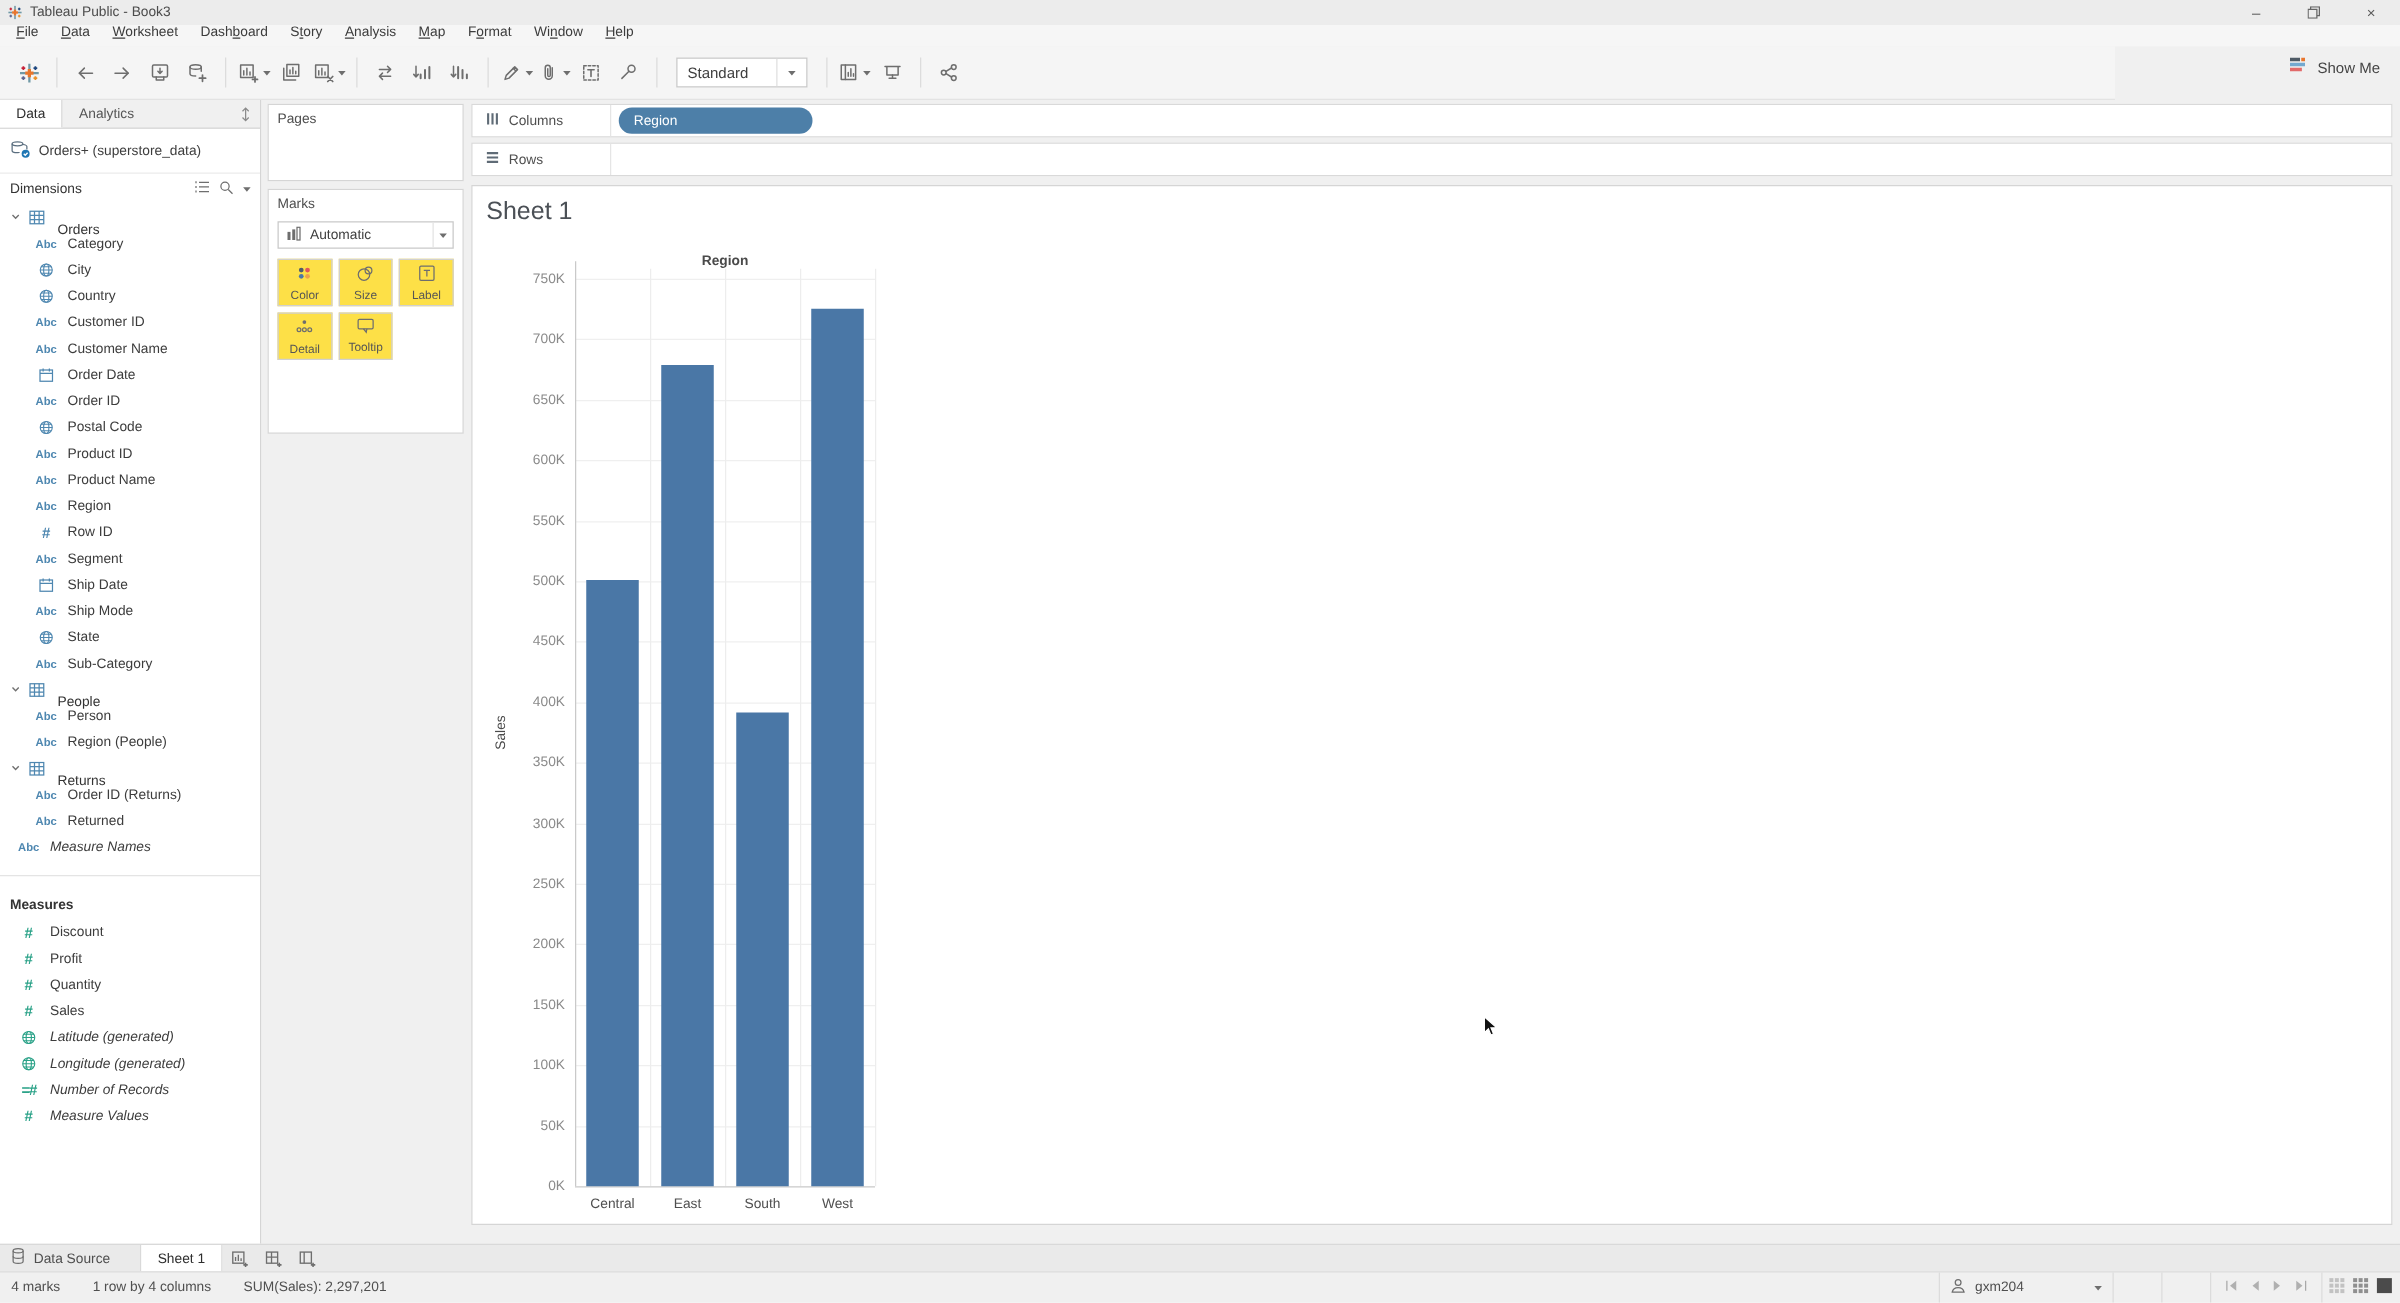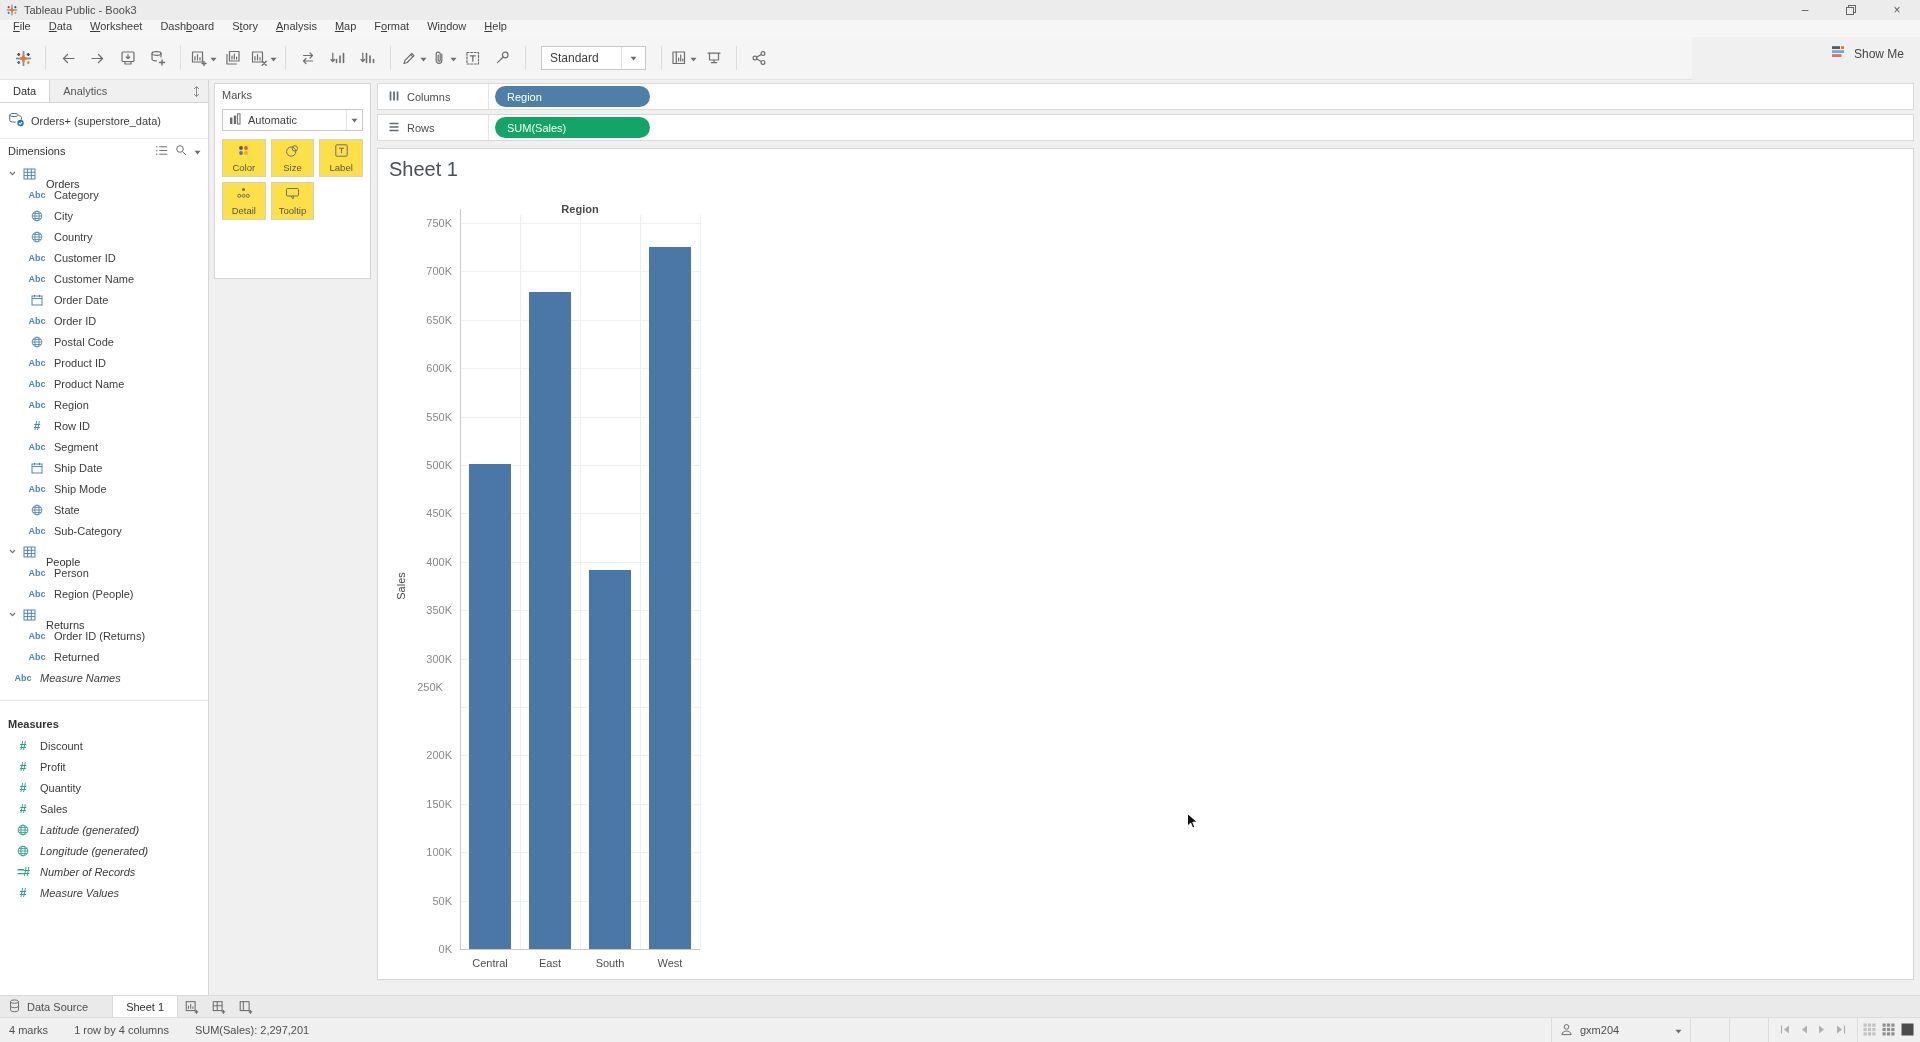--- a/index.html
+++ b/index.html
@@ -633,20 +633,23 @@
         <span style="width:13px"></span>
         <span class="ficon">
           <span class="hashicon" style="color:#2ba288">#</span>
         </span>
         <span class="lab it">Measure Values</span>
       </div>
     </div>
 </div>
 
 <div class="cards-pane">
+  <div class="card pages">
+    <span>Pages</span>
+  </div>
   <div class="card marks">
     <span>Marks</span>
     <div class="marks-dd">
       <span id="marktype-icon"><svg width="13" height="12" viewBox="0 0 13 12">
             <rect x="1" y="4.5" width="2.4" height="6.5" fill="#6e6e6e"></rect>
             <rect x="4.8" y="2.5" width="2.4" height="8.5" fill="#6e6e6e"></rect>
             <rect x="8.6" y="0.8" width="2.4" height="10.2" fill="none" stroke="#6e6e6e"></rect>
           </svg></span>
       <span>Automatic</span>
       <span class="dd-caret" id="marktype-caret">
@@ -712,41 +715,38 @@
     </div>
 </div>
 <div class="shelf rows">
   <div class="shelf-label">
     <span id="rows-icon"><svg width="12" height="12" viewBox="0 0 12 12" stroke="#5f6b76" stroke-width="1.7">
           <path d="M1.5 2.5h9M1.5 6h9M1.5 9.5h9"></path>
         </svg></span>
     <span>Rows</span>
   </div>
   <div class="shelf-div"></div>
-  <div class="shelf-content" id="rows-pills">
-      <div class="pill" style="background: rgb(18, 165, 103);">SUM(Sales)</div>
-    </div>
 </div>
 
 <div class="canvas">
   <div class="sheet-title">Sheet 1</div>
   <div class="chart" id="chart">
       <div class="col-header" style="left: 82px; width: 240px; top: 54px;">Region</div>
       <div class="y-axis-title" style="left: 23px; top: 437px;">Sales</div>
       <div class="tick-label" style="left: 30px; top: 794px;">0K</div>
       <div class="gridline" style="left: 82px; width: 240px; top: 751.6px;"></div>
       <div class="tick-label" style="left: 30px; top: 745.6px;">50K</div>
       <div class="gridline" style="left: 82px; width: 240px; top: 703.2px;"></div>
       <div class="tick-label" style="left: 30px; top: 697.2px;">100K</div>
       <div class="gridline" style="left: 82px; width: 240px; top: 654.8px;"></div>
       <div class="tick-label" style="left: 30px; top: 648.8px;">150K</div>
       <div class="gridline" style="left: 82px; width: 240px; top: 606.4px;"></div>
       <div class="tick-label" style="left: 30px; top: 600.4px;">200K</div>
       <div class="gridline" style="left: 82px; width: 240px; top: 558px;"></div>
-      <div class="tick-label" style="left: 30px; top: 532px; text-align: center;">250K</div>
+      <div class="tick-label" style="left: 30px; top: 552px;">250K</div>
       <div class="gridline" style="left: 82px; width: 240px; top: 509.6px;"></div>
       <div class="tick-label" style="left: 30px; top: 503.6px;">300K</div>
       <div class="gridline" style="left: 82px; width: 240px; top: 461.2px;"></div>
       <div class="tick-label" style="left: 30px; top: 455.2px;">350K</div>
       <div class="gridline" style="left: 82px; width: 240px; top: 412.8px;"></div>
       <div class="tick-label" style="left: 30px; top: 406.8px;">400K</div>
       <div class="gridline" style="left: 82px; width: 240px; top: 364.4px;"></div>
       <div class="tick-label" style="left: 30px; top: 358.4px;">450K</div>
       <div class="gridline" style="left: 82px; width: 240px; top: 316px;"></div>
       <div class="tick-label" style="left: 30px; top: 310px;">500K</div>

